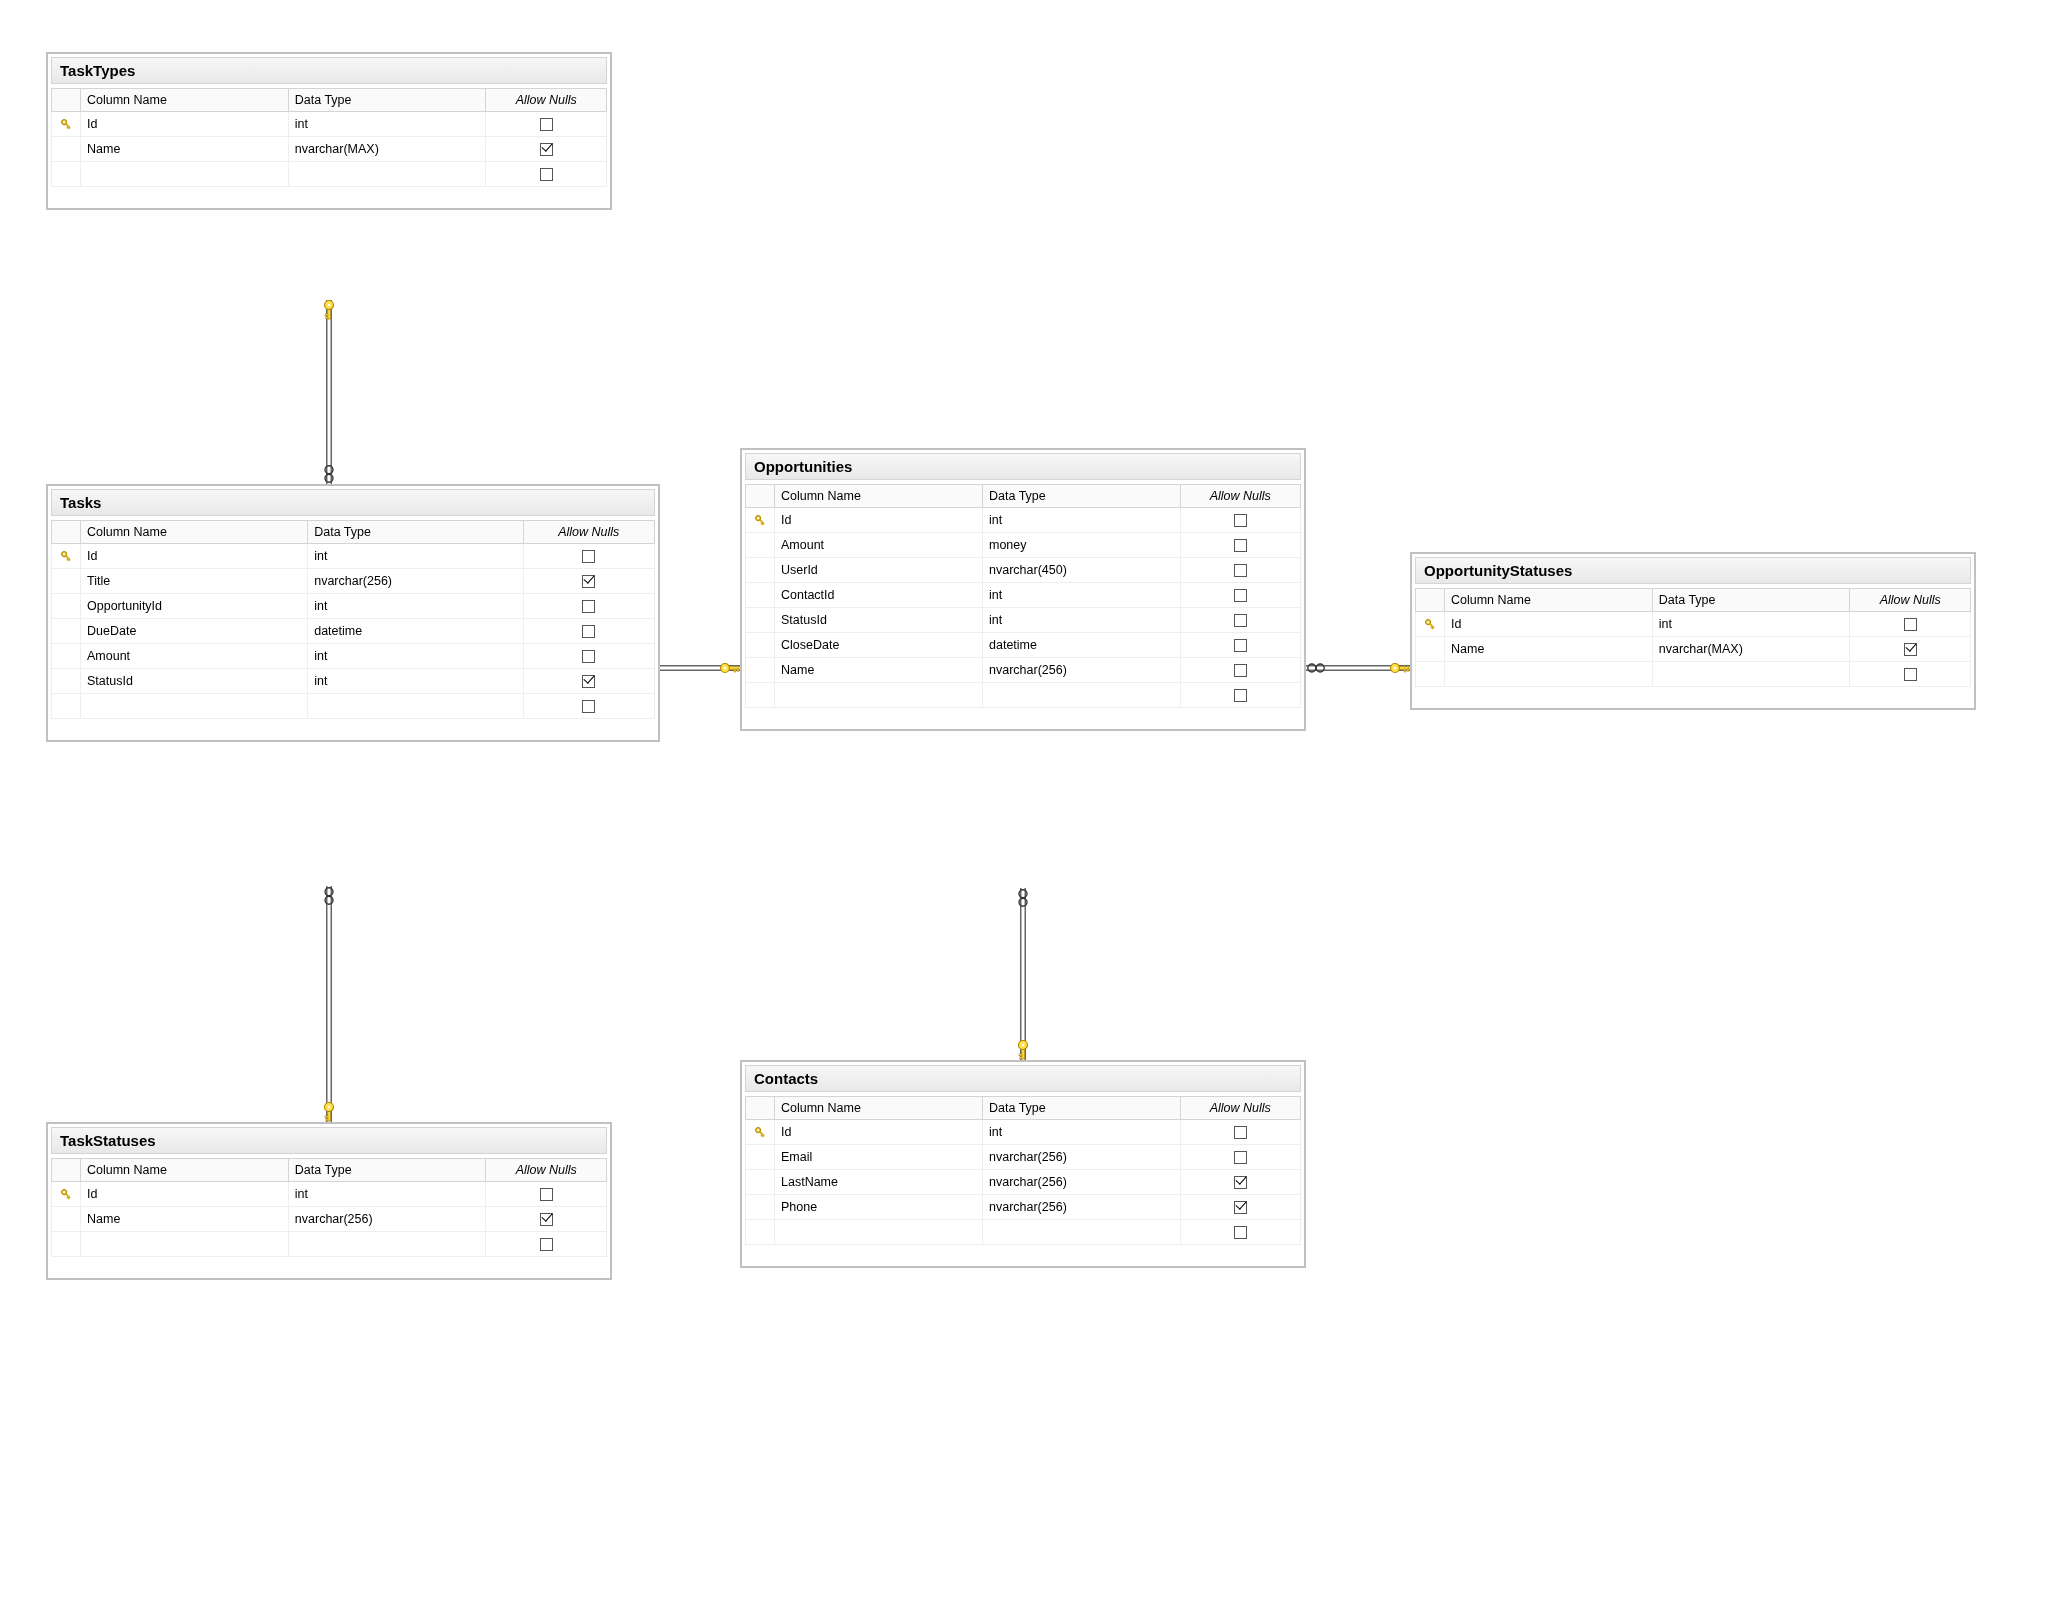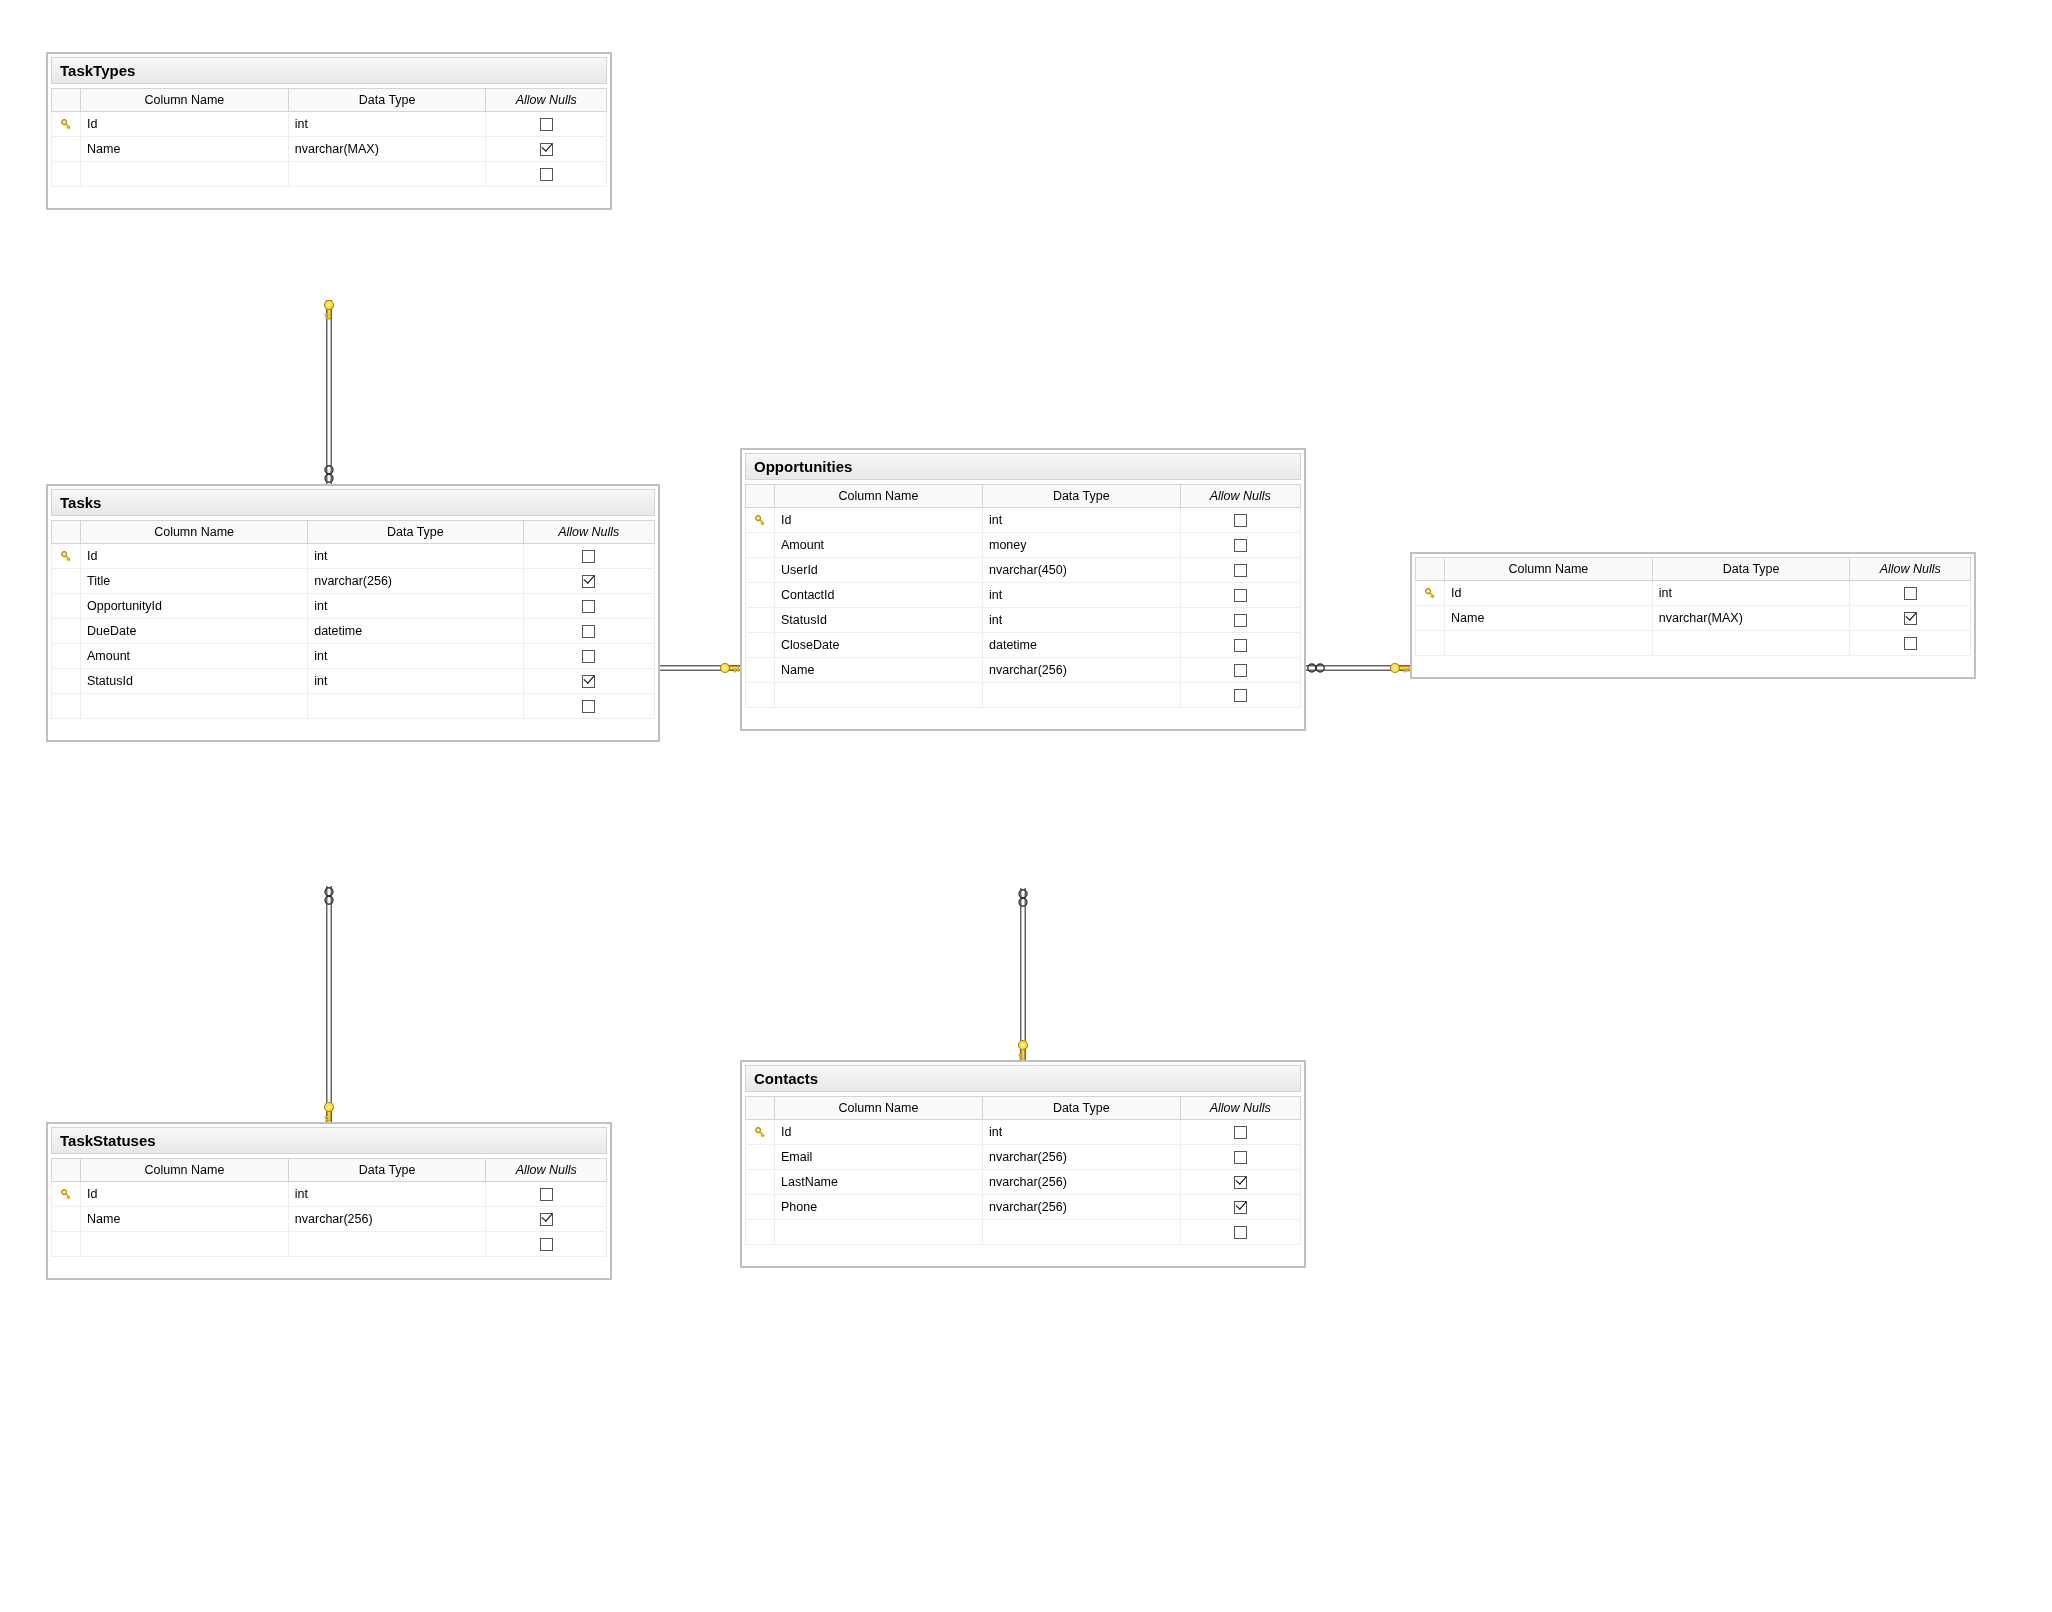--- a/index.html
+++ b/index.html
@@ -42,21 +42,21 @@
   .entity table.cols {
     border-collapse: collapse;
     width: 100%;
   }
   .entity table.cols th {
     font-weight: normal;
     color: #000;
     border: 1px solid #d4d4d4;
     border-top: 1px solid #d4d4d4;
     padding: 4px 6px;
-    text-align: center;
+    text-align: left;
     background: #fafafa;
     font-size: 12.5px;
   }
   .entity table.cols td {
     border: 1px solid #eee;
     padding: 3px 6px;
     font-size: 12.5px;
     height: 18px;
     vertical-align: middle;
   }
@@ -417,20 +417,21 @@
             <td class="keycell"></td>
             <td class="name"></td>
             <td class="type"></td>
             <td class="nulls"><span class="chk"></span></td>
           </tr>
         </tbody>
       </table>
       <div class="footer-space"></div>
     </div>
     <div class="entity" style="left: 1410px; top: 552px; width: 566px;">
+      <div class="title-bar">OpportunityStatuses</div>
       <table class="cols">
         <thead>
           <tr>
             <th class="keycell"></th>
             <th>Column Name</th>
             <th>Data Type</th>
             <th class="nulls">Allow Nulls</th>
           </tr>
         </thead>
         <tbody>

